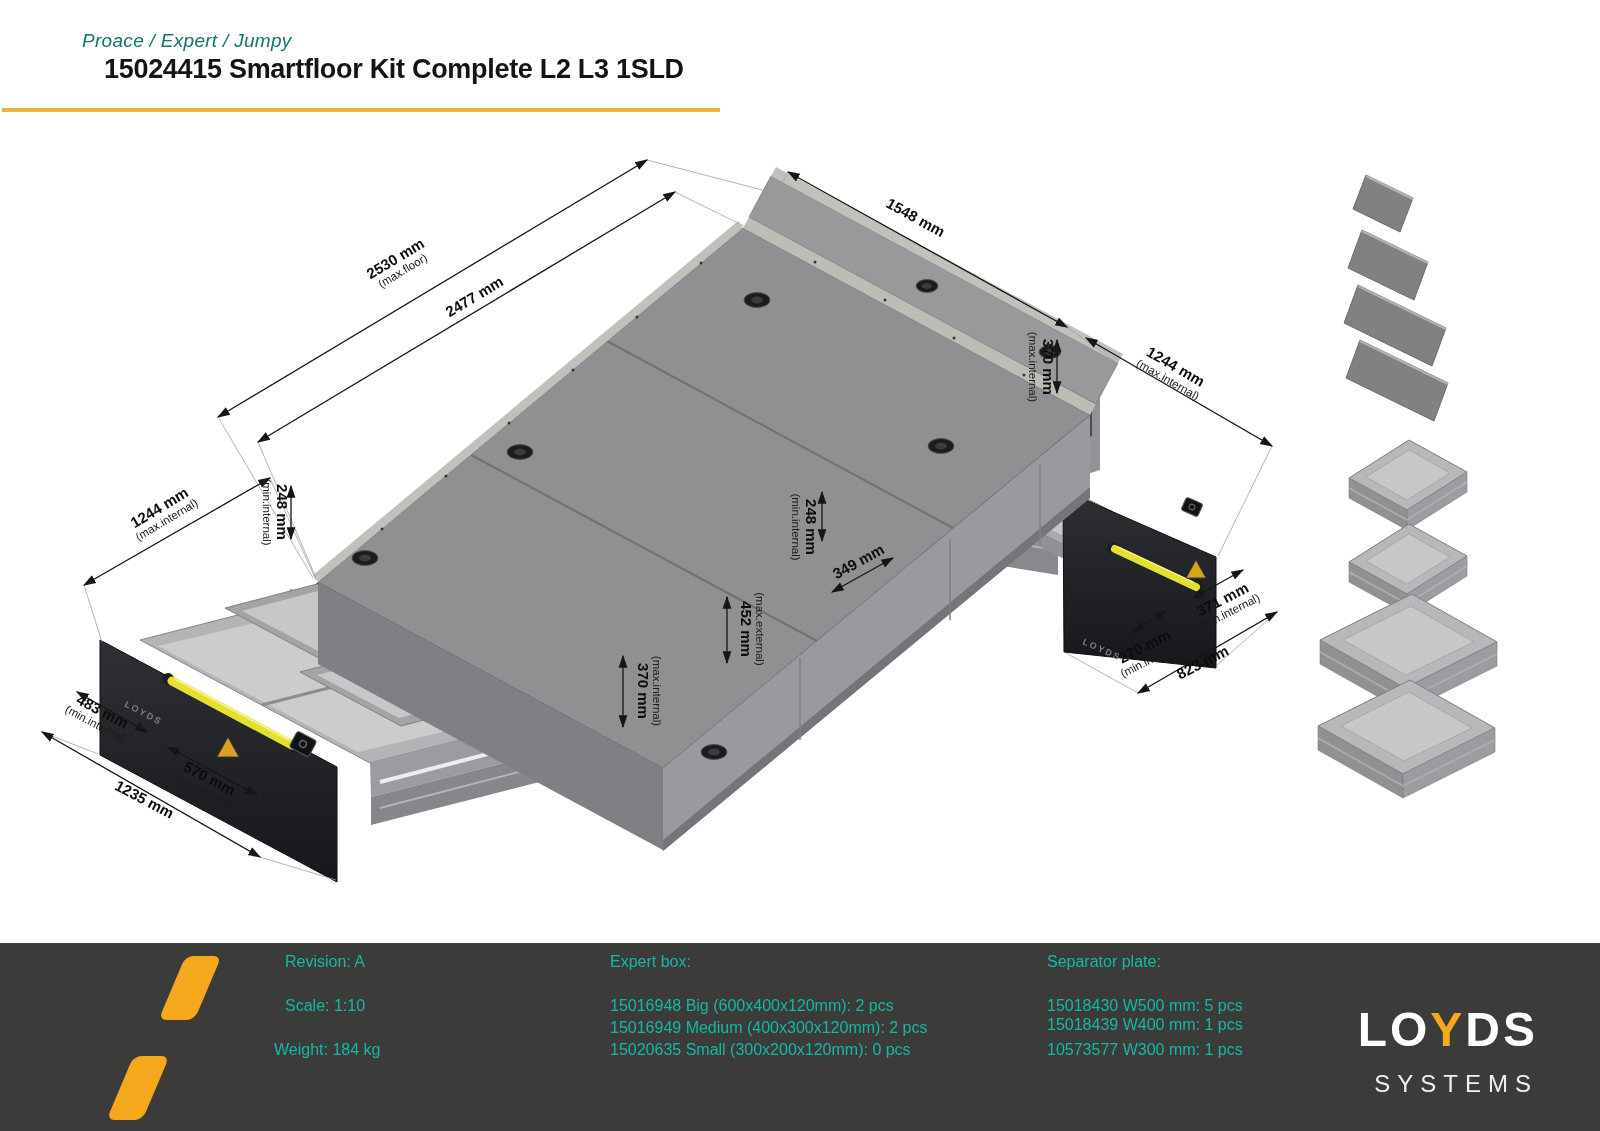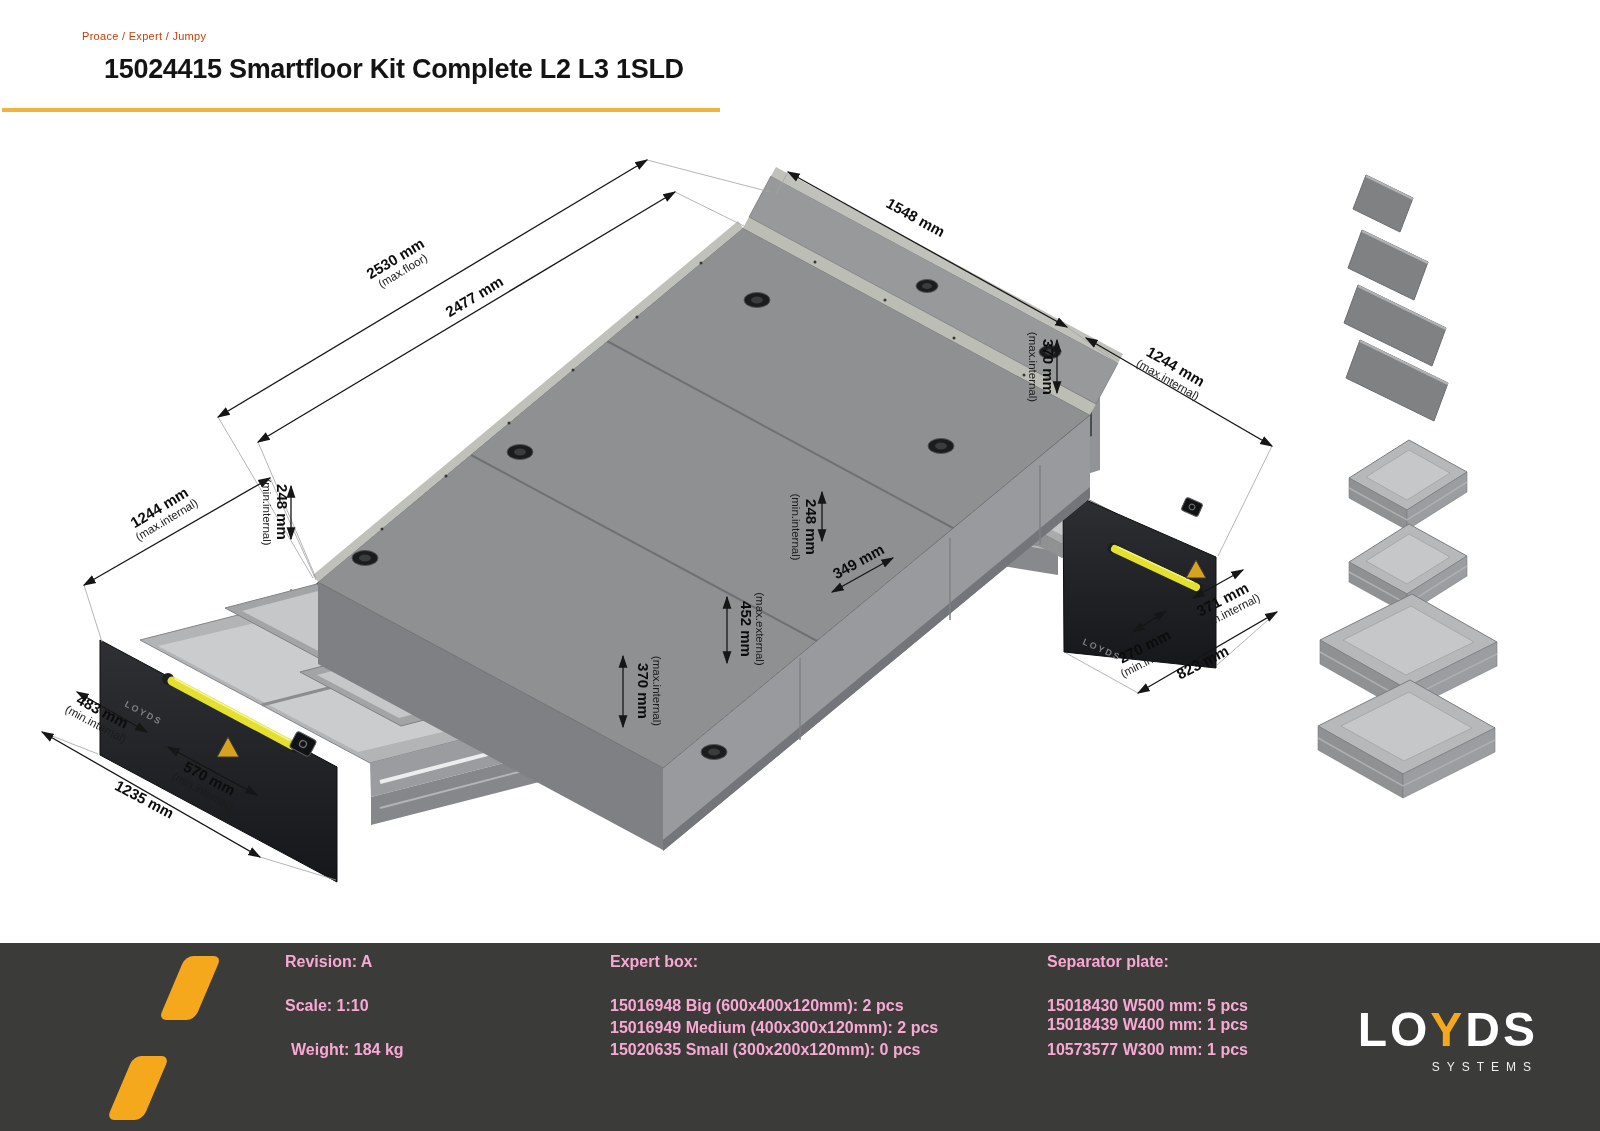--- a/index.html
+++ b/index.html
@@ -1,38 +1,38 @@
 <!DOCTYPE html>
 <html><head>
 <meta charset="utf-8">
 <style>
   html,body{margin:0;padding:0;background:#ffffff;}
   .page{position:relative;width:1600px;height:1131px;background:#fff;overflow:hidden;
         font-family:"Liberation Sans",sans-serif;}
   
-  .breadcrumb{position:absolute;left:82px;top:30px;font-size:11px;color:#c2410c;letter-spacing:.3px;}
+  .breadcrumb{position:absolute;left:82px;top:30px;font-size:19px;color:#0f766e;letter-spacing:.3px;font-style:italic;}
   .title{position:absolute;left:80px;top:54px;font-size:27px;font-weight:700;color:#141414;letter-spacing:-.3px;margin-left:24px;}
   .title-underline{position:absolute;left:2px;top:108px;width:718px;height:4px;background:#F0B43E;}
   
   svg.drawing{position:absolute;left:0;top:0;}
   .dl{stroke:#161616;stroke-width:1.3;fill:none;}
   .xl{stroke:#a2a2a2;stroke-width:.8;fill:none;}
   .dv{font:700 15px "Liberation Sans",sans-serif;fill:#0c0c0c;text-anchor:middle;}
   .dq{font:400 11.5px "Liberation Sans",sans-serif;fill:#1c1c1c;text-anchor:middle;}
   .brand{font:700 9px "Liberation Sans",sans-serif;fill:#7c7e81;letter-spacing:2px;}
   
   .footer{position:absolute;left:0;top:943px;width:1600px;height:188px;background:#3B3B39;}
   .mark{position:absolute;width:36px;height:64px;background:#F6A81C;border-radius:8px;transform:skewX(-23deg);}
   .mark1{left:172px;top:13px;}
   .mark2{left:120px;top:113px;}
-  .fcell{position:absolute;color:#f9a8d4;font-size:16px;font-weight:700;white-space:nowrap;}
+  .fcell{position:absolute;color:#14b8a6;font-size:16px;font-weight:400;white-space:nowrap;}
   .logo{position:absolute;right:62px;top:63px;text-align:right;color:#fff;}
   .logo-word{font-size:48px;font-weight:700;letter-spacing:3px;line-height:48px;}
   .logo-word .y{color:#F6A81C;}
-  .logo-sub{font-size:12px;font-weight:400;letter-spacing:7px;margin-top:6px;color:#f0f0f0;}
+  .logo-sub{font-size:24px;font-weight:400;letter-spacing:7px;margin-top:16px;color:#f0f0f0;}
 </style>
 </head>
 <body>
 
 <div class="page">
 
   <div class="breadcrumb">Proace / Expert / Jumpy</div>
   <div class="title">15024415 Smartfloor Kit Complete L2 L3 1SLD</div>
   <div class="title-underline"></div>
 
@@ -328,21 +328,21 @@
         </g>
     </g>
   </svg>
 
   <div class="footer">
     <div class="mark mark1"></div>
     <div class="mark mark2"></div>
 
     <div class="fcell" style="left:285px;top:10px">Revision: A</div>
     <div class="fcell" style="left:285px;top:54px">Scale: 1:10</div>
-    <div class="fcell" style="left:291px;top:98px">Weight: 184 kg</div>
+    <div class="fcell" style="left:274px;top:98px">Weight: 184 kg</div>
 
     <div class="fcell" style="left:610px;top:10px">Expert box:</div>
     <div class="fcell" style="left:610px;top:54px">15016948 Big (600x400x120mm): 2 pcs</div>
     <div class="fcell" style="left:610px;top:76px">15016949 Medium (400x300x120mm): 2 pcs</div>
     <div class="fcell" style="left:610px;top:98px">15020635 Small (300x200x120mm): 0 pcs</div>
 
     <div class="fcell" style="left:1047px;top:10px">Separator plate:</div>
     <div class="fcell" style="left:1047px;top:54px">15018430 W500 mm: 5 pcs</div>
     <div class="fcell" style="left:1047px;top:73px">15018439 W400 mm: 1 pcs</div>
     <div class="fcell" style="left:1047px;top:98px">10573577 W300 mm: 1 pcs</div>

